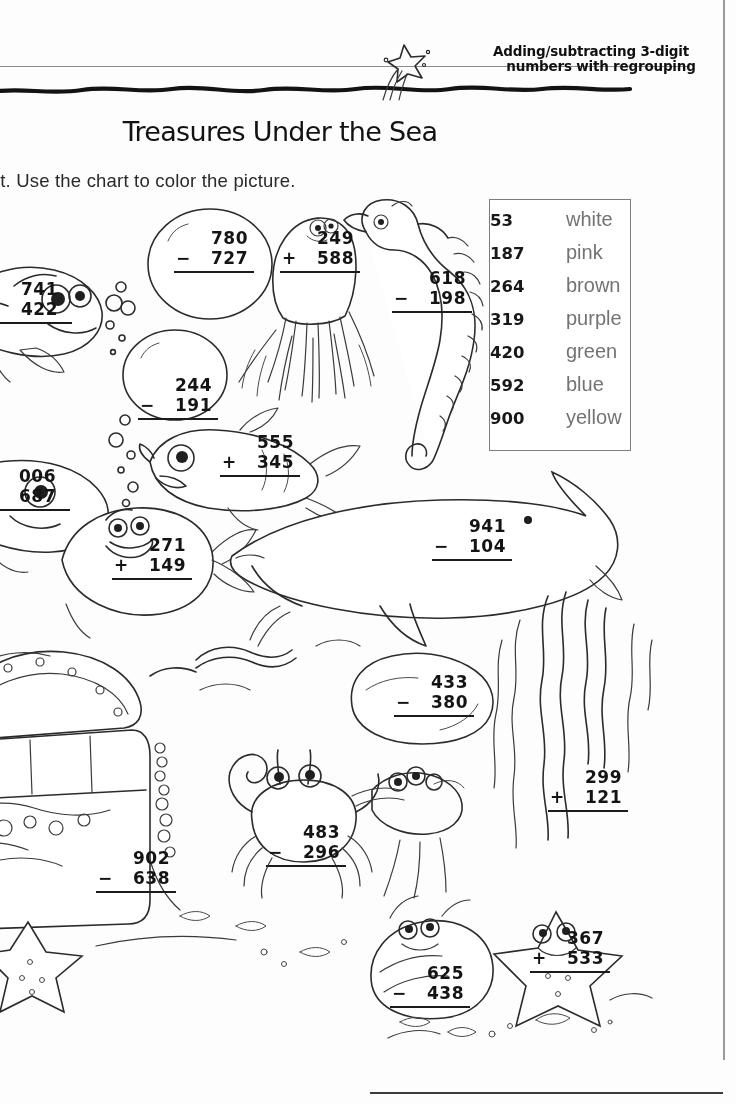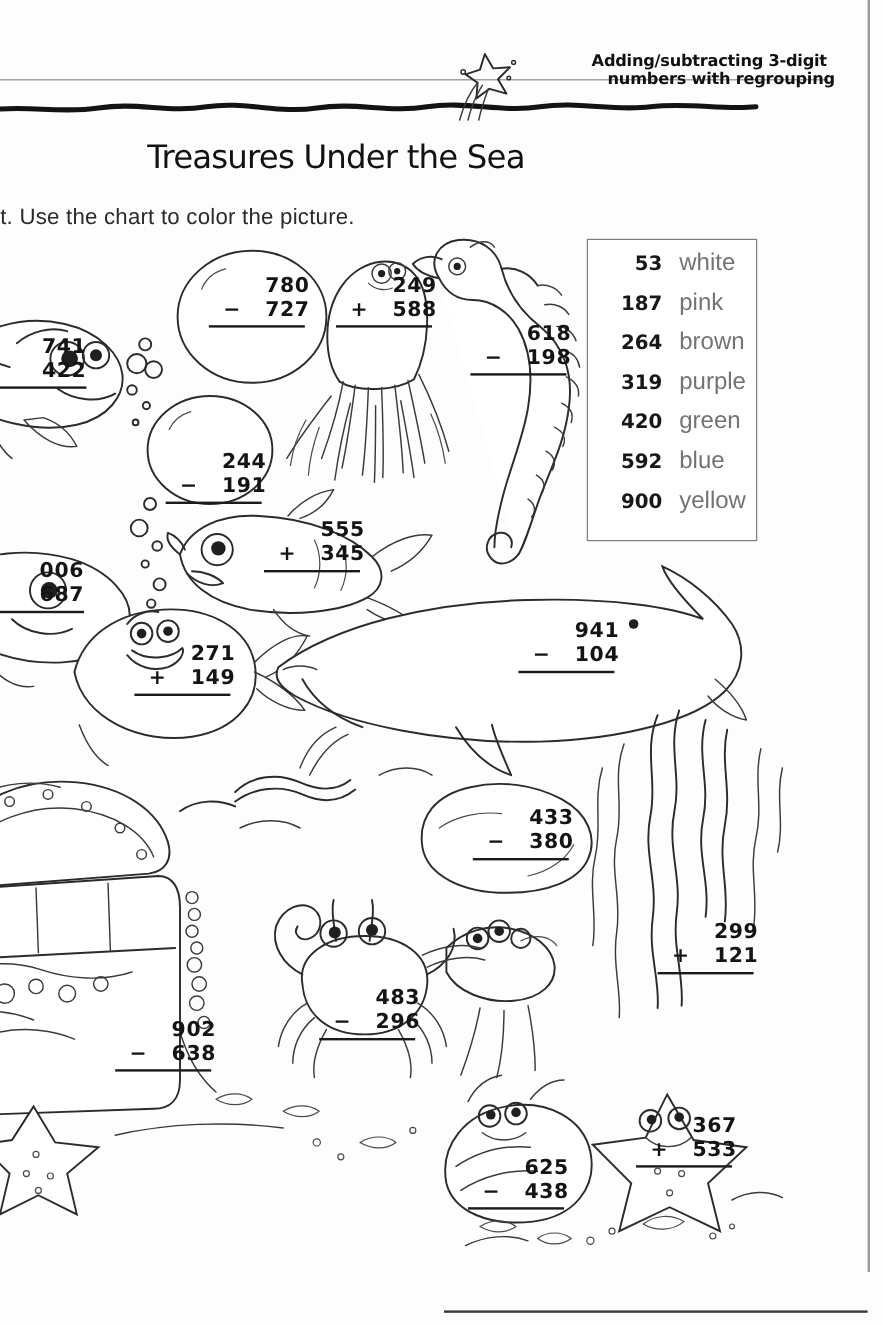--- a/index.html
+++ b/index.html
@@ -34,31 +34,31 @@
   }
 
   
   .chart{
     position:absolute;left:489px;top:199px;width:142px;height:252px;
     border:1.5px solid #7d7d7d;background:#fff;
     box-sizing:border-box;padding:8px 0 0 0;
   }
   .chart-row{display:flex;align-items:baseline;height:33px;}
   .chart-num{
-    width:62px;text-align:right;padding-right:14px;
+    width:62px;padding-right:14px;
     font-size:16.5px;font-weight:bold;color:#181818;
     font-family:"DejaVu Sans", sans-serif;
   }
   .chart-col{
     font-size:20px;color:#737373;font-family:"Liberation Sans", sans-serif;
   }
 
   
   .prob{position:absolute;font-family:"DejaVu Sans", sans-serif;font-weight:bold;color:#141414;}
-  .prob .top,.prob .bot{display:flex;justify-content:flex-end;align-items:baseline;}
+  .prob .top,.prob .bot{display:flex;justify-content:center;align-items:baseline;}
   .prob .op{width:22px;text-align:left;font-size:17px;}
   .prob .nm{width:50px;text-align:right;font-size:17px;letter-spacing:0.5px;}
   .prob .bar{height:2px;background:#1b1b1b;margin-top:3px;}
 
   
   svg.art{position:absolute;left:0;top:0;width:736px;height:1104px;pointer-events:none;}
   .ln{fill:none;stroke:#2b2b2b;stroke-width:1.6;stroke-linecap:round;stroke-linejoin:round;}
   .ln2{fill:none;stroke:#3a3a3a;stroke-width:1.2;stroke-linecap:round;stroke-linejoin:round;}
   .lnt{fill:none;stroke:#4a4a4a;stroke-width:1;stroke-linecap:round;stroke-linejoin:round;}
   .fillw{fill:#ffffff;stroke:#2b2b2b;stroke-width:1.6;}

